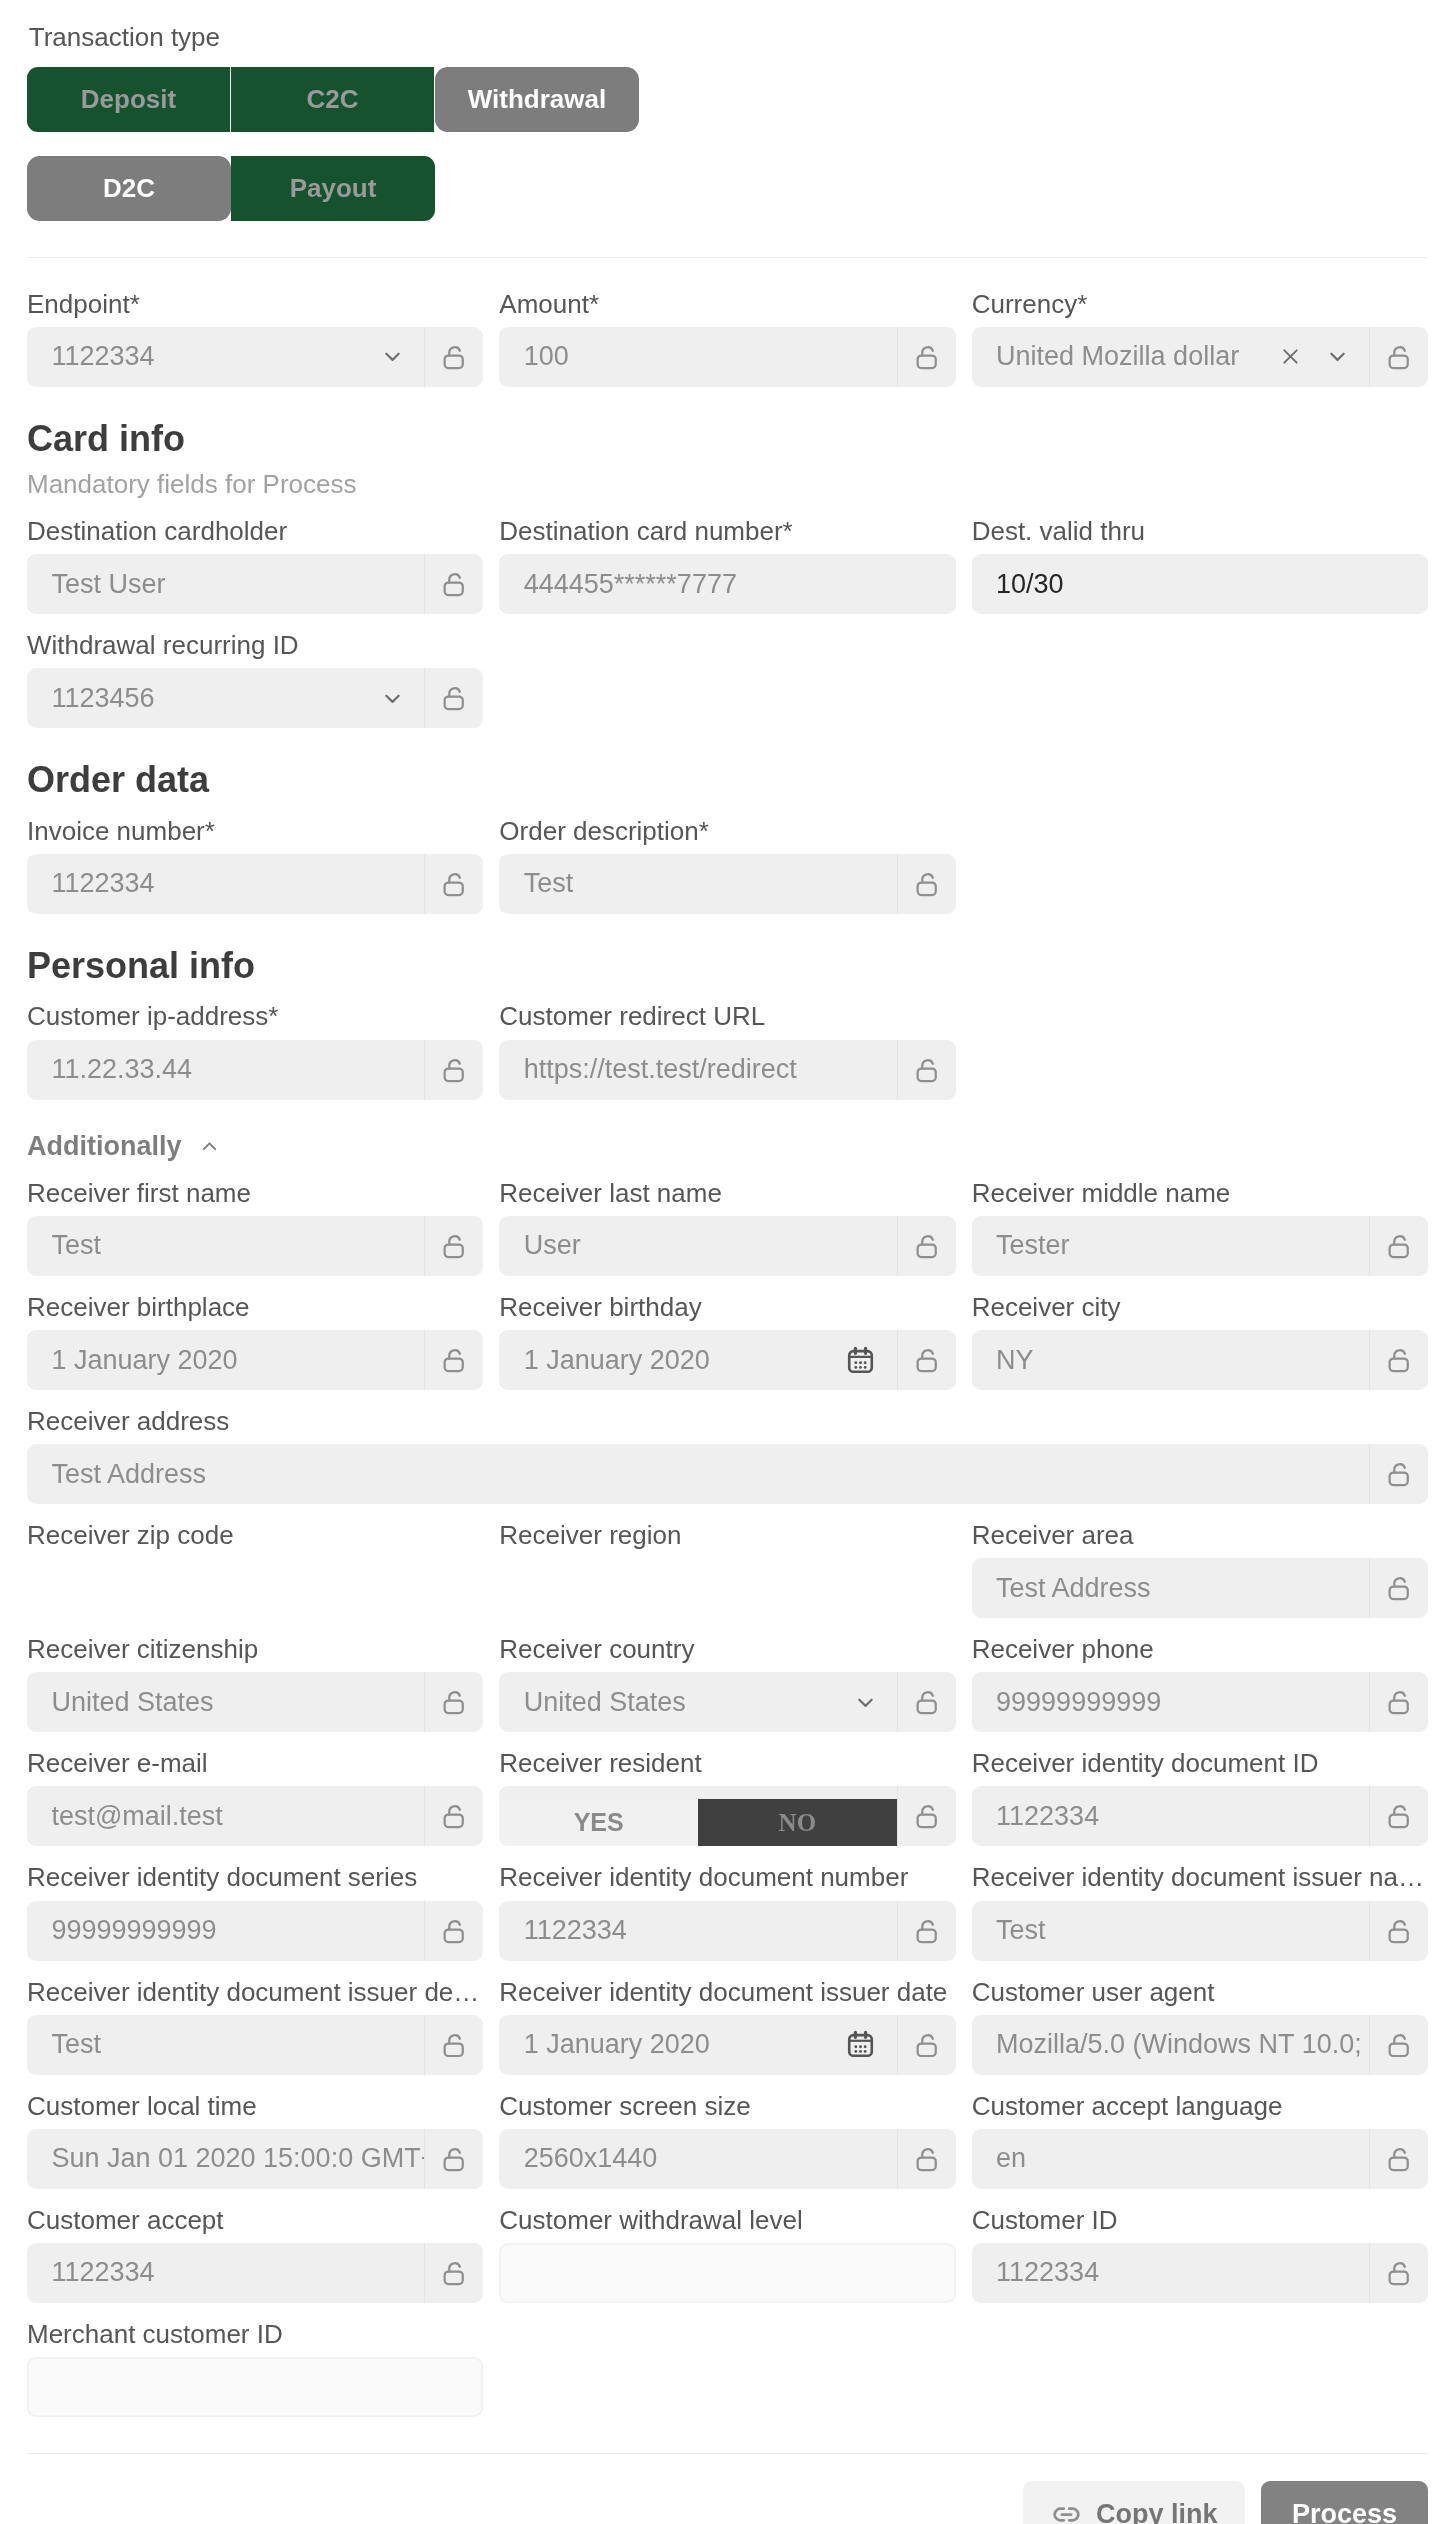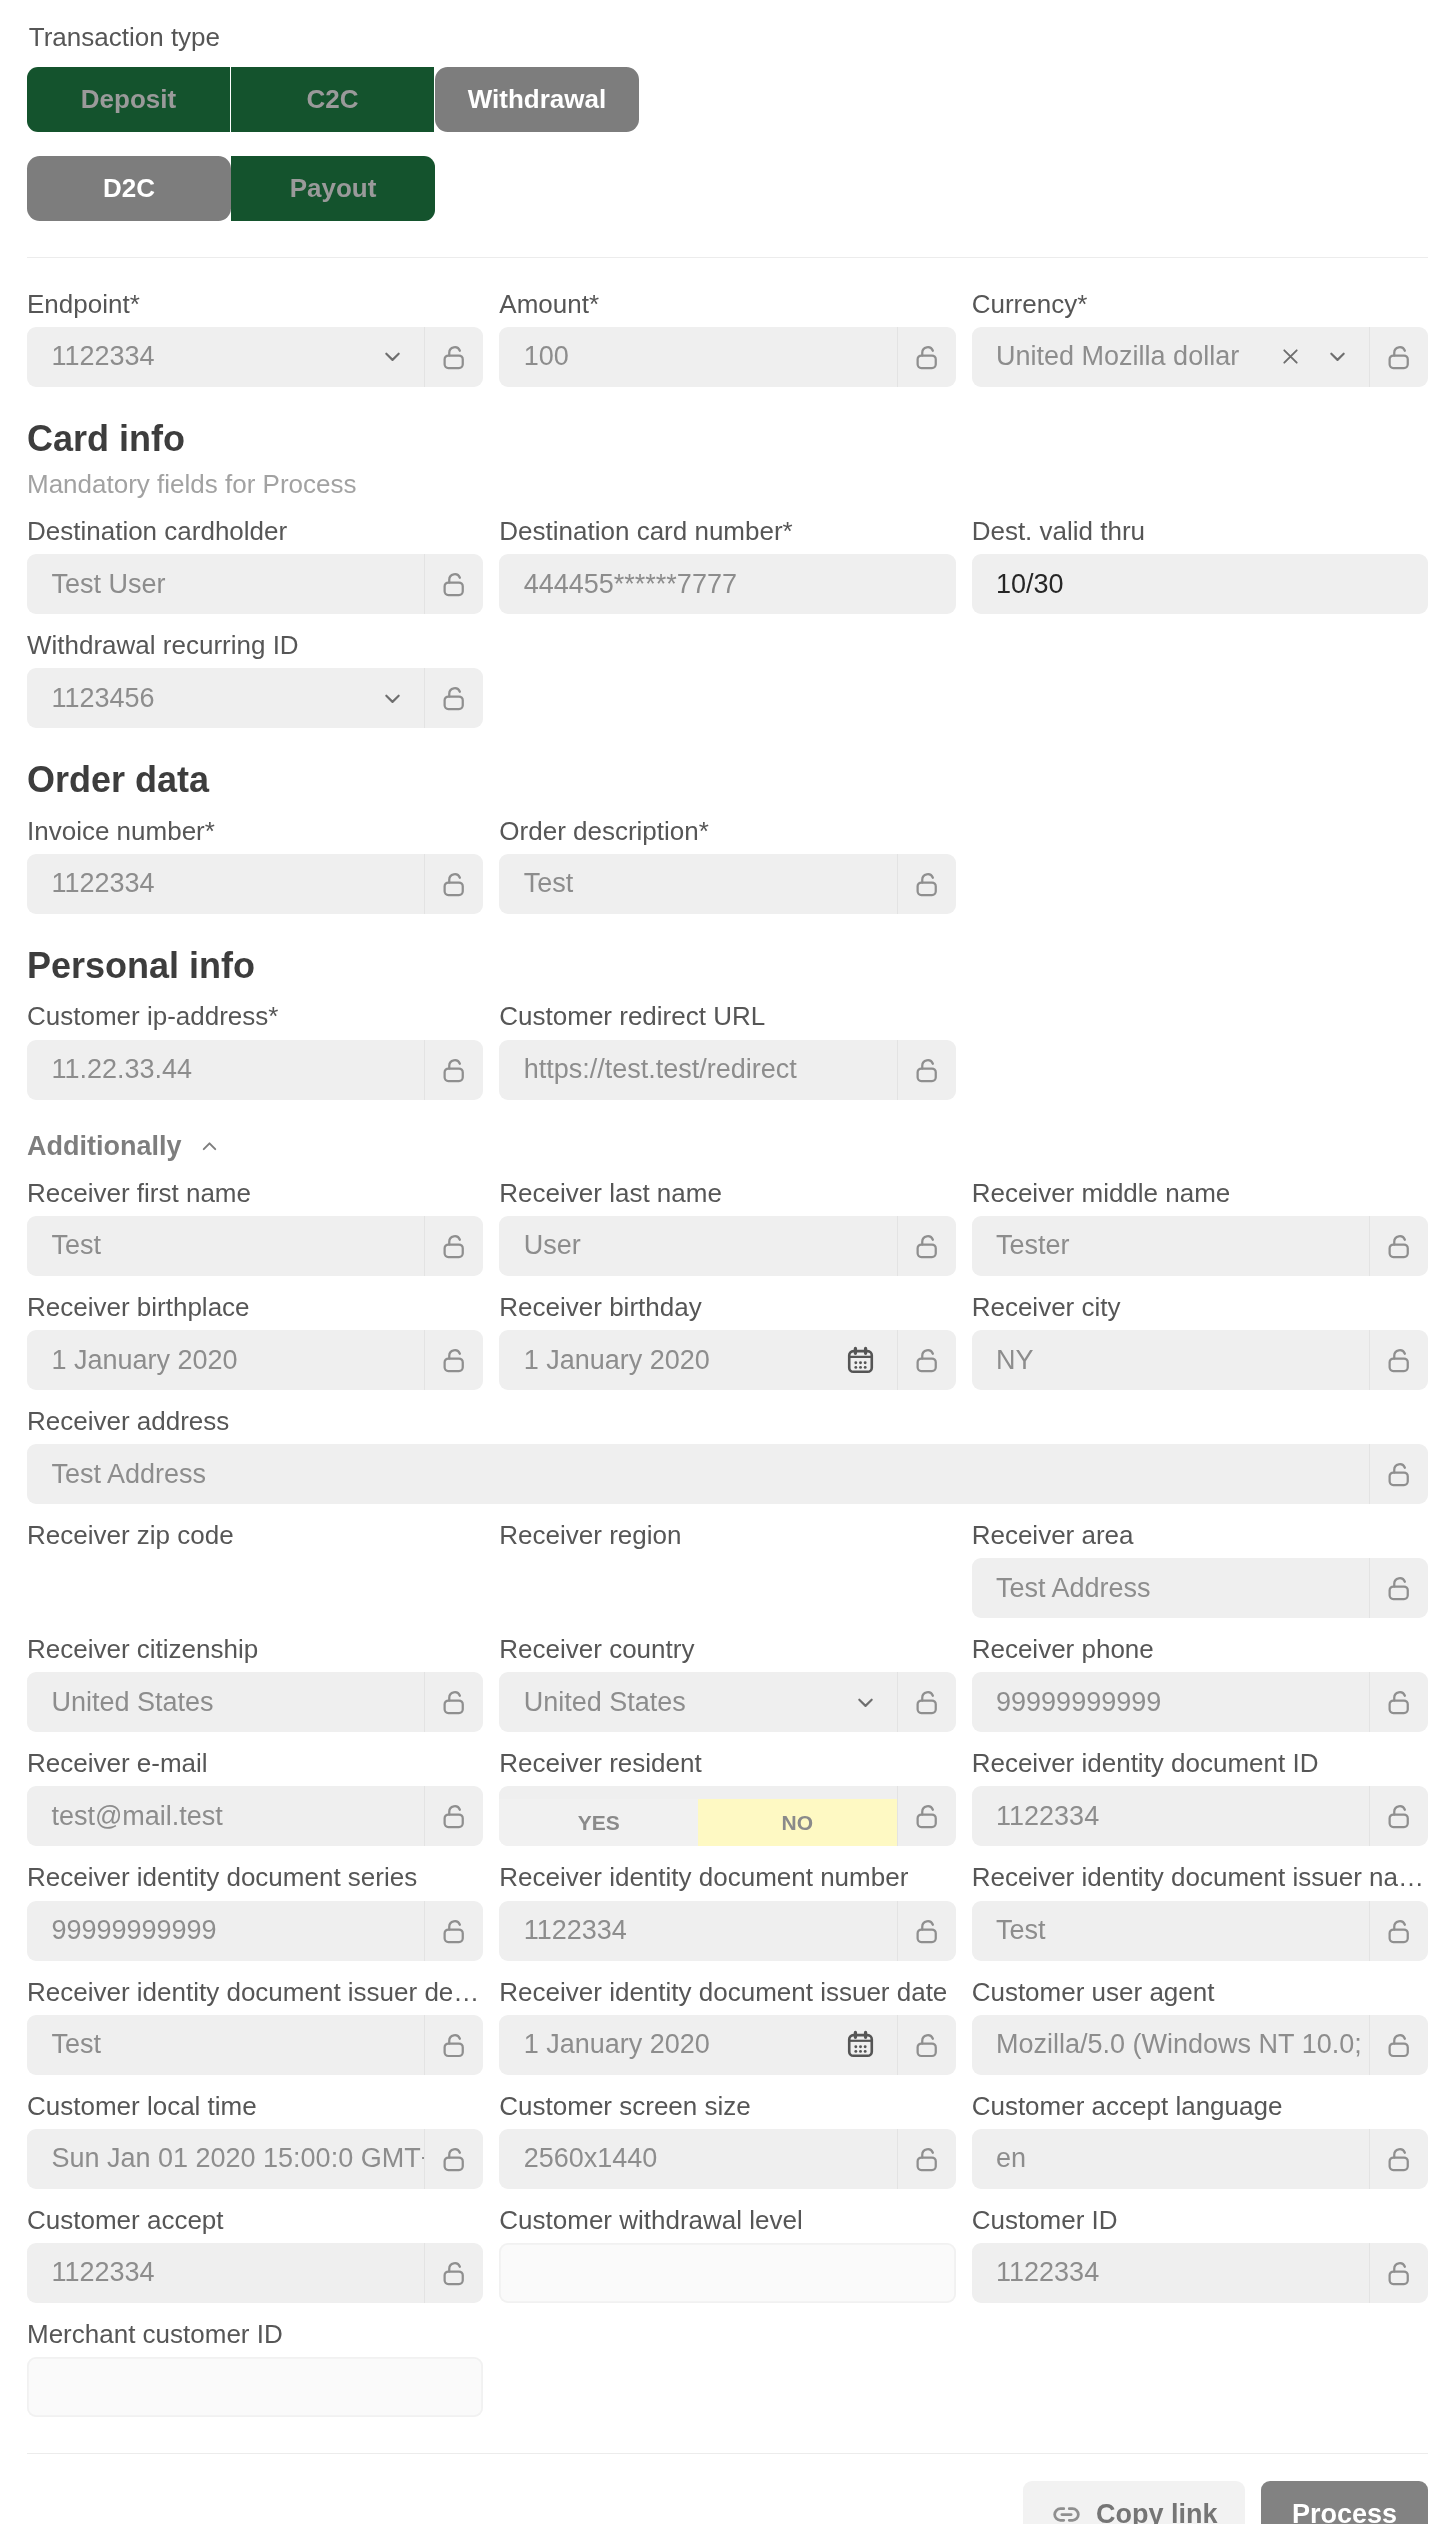--- a/index.html
+++ b/index.html
@@ -48,22 +48,22 @@
   .icn.chevron-up svg{width:25px;height:25px;color:#7e7e7e;}
   .icn.clear-x svg{width:27px;height:27px;color:#6e6e6e;}
   .icn.calendar svg{width:33px;height:33px;color:#555;}
   .icn.link svg{width:33px;height:33px;}
   .control .icn.chevron-down{margin-right:18px;}
   .control .icn.calendar{margin-right:20px;}
   .control .icn.clear-x{margin-left:38px;}
 
   
   .tseg{flex:1 0 0;align-self:stretch;display:flex;align-items:center;justify-content:center;
-        font-size:21px;font-weight:bold;color:#8a8a8a;background:#f1f1f1;cursor:pointer;margin-top:13px;}
-  .tseg.active{background:#fef9c3;}
+        font-size:25px;font-weight:bold;color:#8a8a8a;background:#f1f1f1;cursor:pointer;margin-top:13px;}
+  .tseg.active{background:#404040;font-family:Liberation Serif, serif;}
 
   
   .footer-rule{margin-top:40px;}
   .footer{display:flex;justify-content:flex-end;gap:16.3px;margin-top:27px;}
   .btn{height:67px;border:none;border-radius:9px;font-family:"Liberation Sans", sans-serif;
        font-size:27px;font-weight:bold;cursor:pointer;display:flex;align-items:center;}
   .btn-copy{background:#f2f2f2;color:#757575;padding:0 27px;gap:13.6px;}
   .btn-process{background:#828282;color:#ffffff;padding:0 31px;justify-content:center;}
 </style>
 </head>

